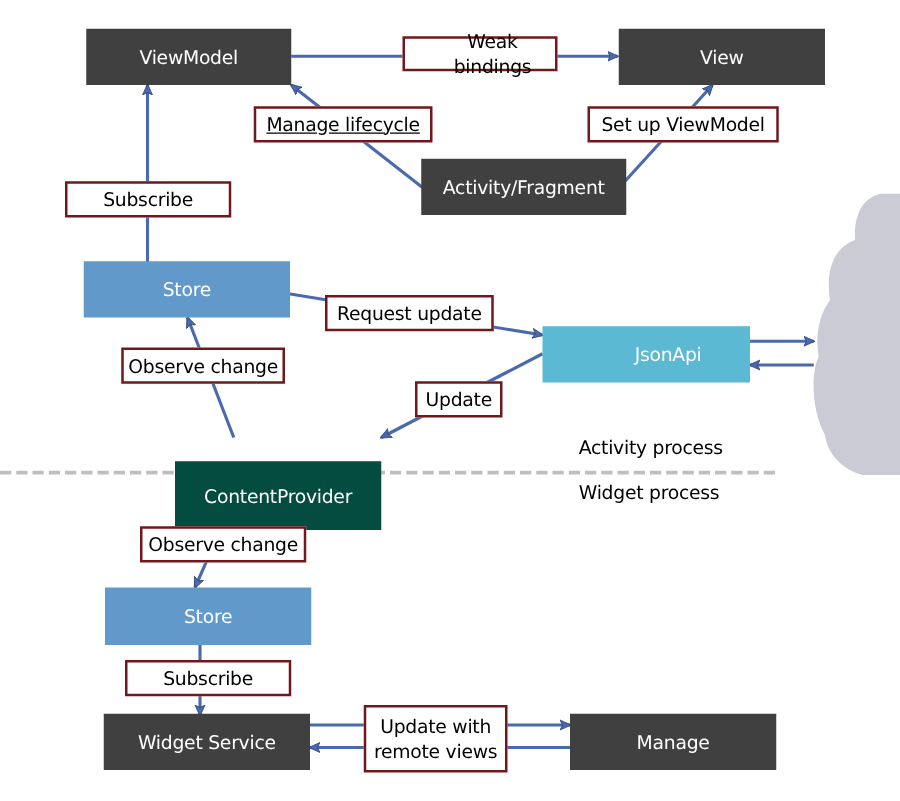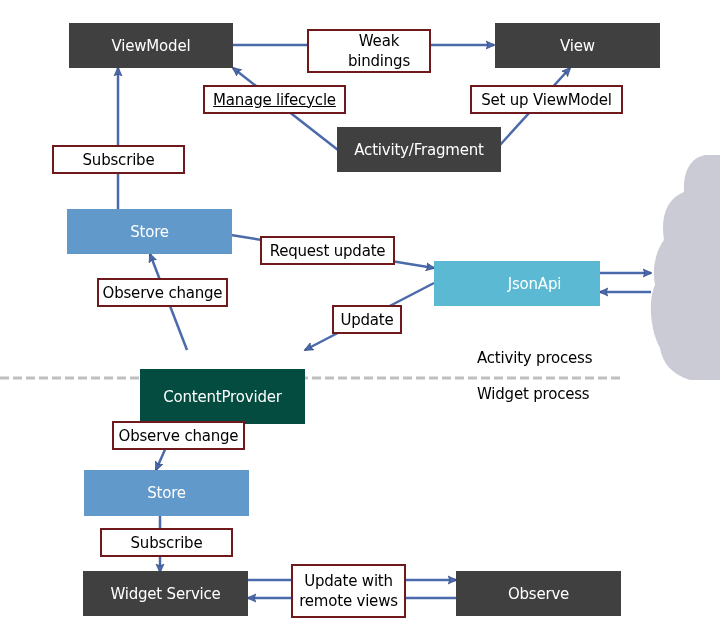--- a/index.html
+++ b/index.html
@@ -8,21 +8,21 @@
   #canvas { position: absolute; left: 0; top: 0; width: 720px; height: 641px; }
   .node { position: absolute; display: flex; align-items: center; justify-content: center;
           color: #ffffff; font-size: 15px; letter-spacing: -0.2px; box-sizing: border-box; }
   .node.black { background: #404040; }
   .node.store { background: #6199cb; }
   .node.api { background: #5bb9d3; padding-left: 35px; }
   .node.cp { background: #034c3f; }
   .label { position: absolute; background: #ffffff; border: 2px solid #70191c;
            color: #000; font-size: 15px; display: flex; align-items: center; justify-content: center;
            box-sizing: border-box; text-align: center; line-height: 20px; letter-spacing: -0.2px; }
-  .proc { position: absolute; font-size: 15px; color: #000; letter-spacing: -0.2px; margin-left: 14px; }
+  .proc { position: absolute; font-size: 15px; color: #000; letter-spacing: -0.2px; }
 </style>
 </head>
 <body>
 
 <svg id="canvas" width="720" height="641" viewBox="0 0 720 641">
   <defs>
     <marker id="ah" markerWidth="10" markerHeight="10" refX="8" refY="5" orient="auto" markerUnits="userSpaceOnUse">
       <path d="M0,1 L9,5 L0,9 L2,5 Z" fill="#4a6aab" stroke="#2b3f75" stroke-width="0.6"></path>
     </marker>
   </defs>
@@ -66,24 +66,24 @@
 <div class="node cp" style="left:140px;top:337px;width:165px;height:55px;margin-top:32px;">
   <span>ContentProvider</span>
   </div>
 <div class="node store" style="left:84px;top:470px;width:165px;height:46px;">
   <span>Store</span>
   </div>
 <div class="node black" style="left:83px;top:571px;width:165px;height:45px;">
   <span>Widget Service</span>
   </div>
 <div class="node black" style="left:456px;top:571px;width:165px;height:45px;">
-  <span>Observe</span>
+  <span>Manage</span>
   </div>
 
-<div class="label" style="left:307px;top:29px;width:124px;height:44px;padding-left:20px;">Weak bindings</div>
+<div class="label" style="left:322px;top:29px;width:124px;height:28px;padding-left:20px;">Weak bindings</div>
 <div class="label" style="left:203px;top:85px;width:143px;height:29px;text-decoration:underline;">Manage lifecycle</div>
 <div class="label" style="left:470px;top:85px;width:153px;height:29px;">Set up ViewModel</div>
 <div class="label" style="left:52px;top:145px;width:133px;height:29px;">Subscribe</div>
 <div class="label" style="left:260px;top:236px;width:135px;height:29px;">Request update</div>
 <div class="label" style="left:97px;top:278px;width:131px;height:29px;">Observe change</div>
 <div class="label" style="left:332px;top:305px;width:70px;height:29px;">Update</div>
 <div class="label" style="left:112px;top:421px;width:133px;height:29px;">Observe change</div>
 <div class="label" style="left:100px;top:528px;width:133px;height:29px;">Subscribe</div>
 <div class="label" style="left:291px;top:564px;width:115px;height:54px;flex-direction:column;">
   <span>Update with</span>

